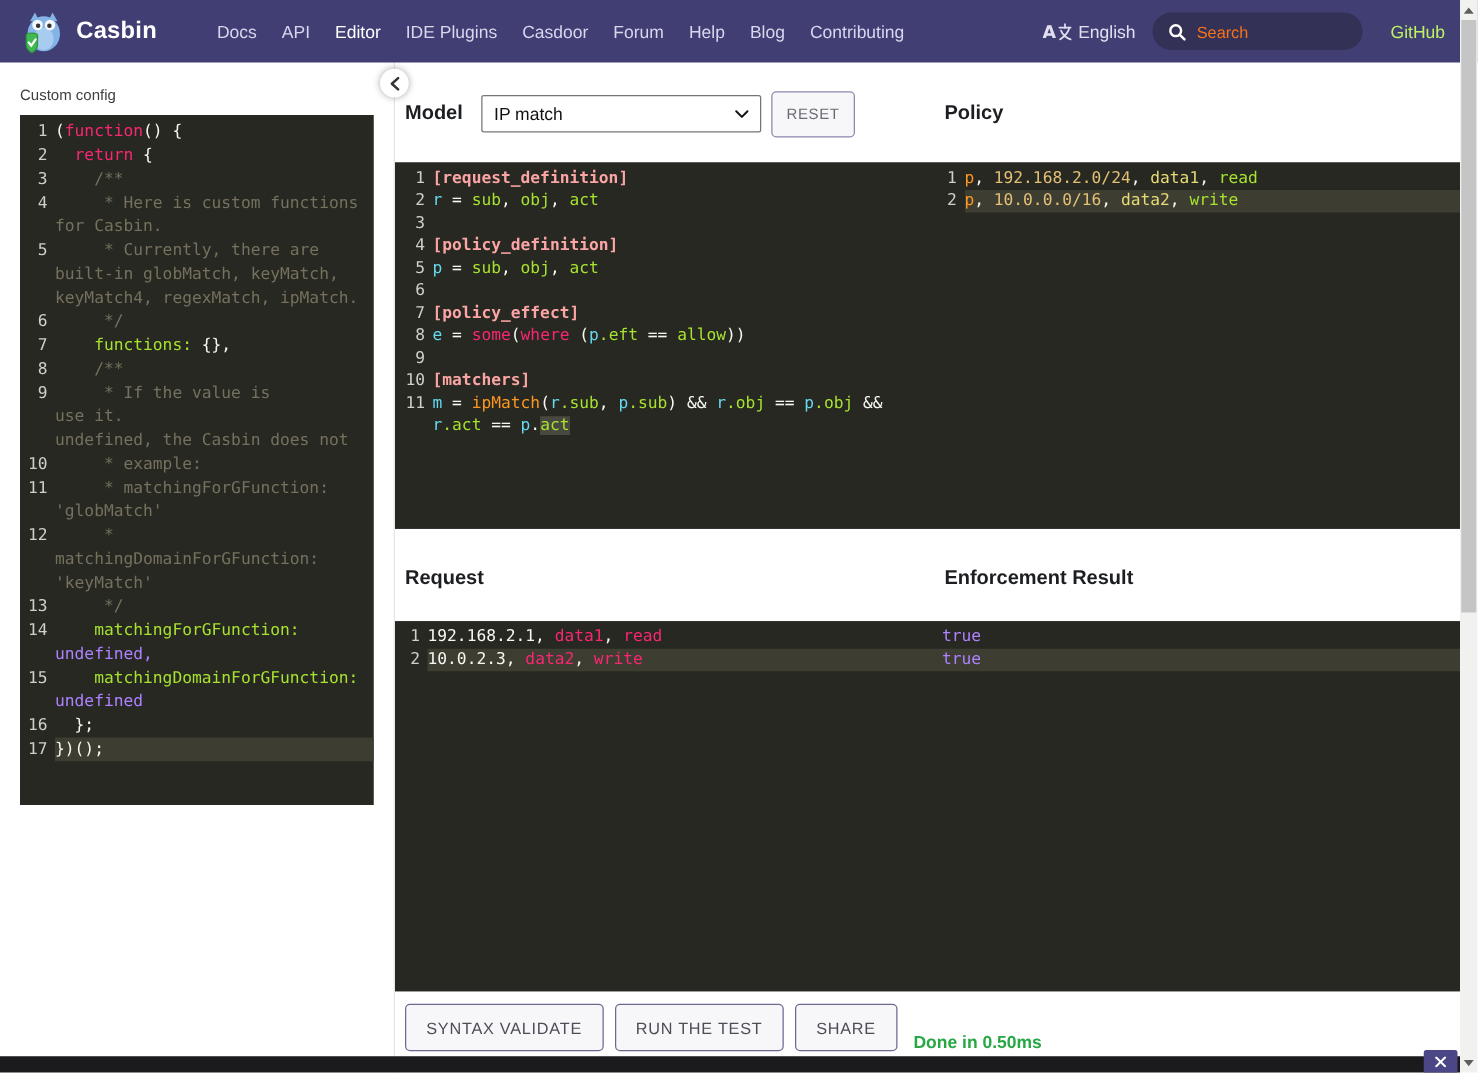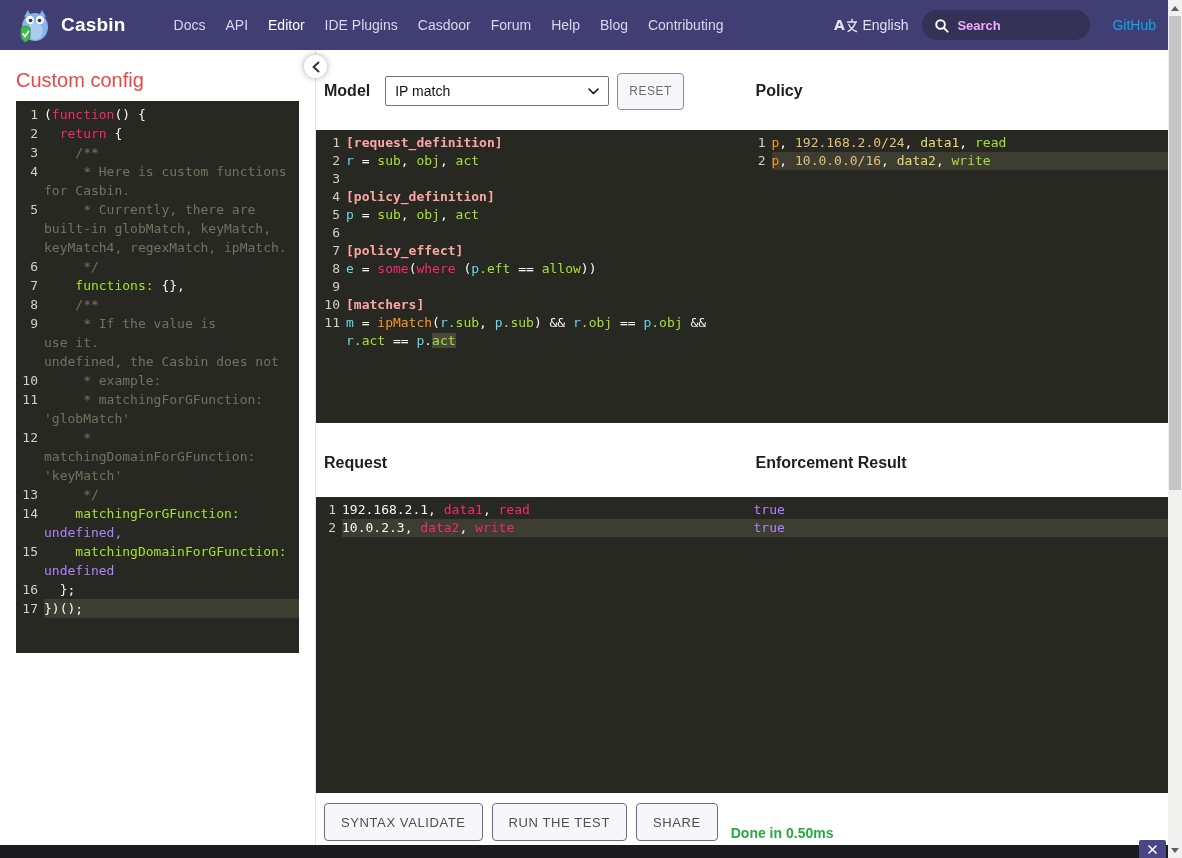--- a/index.html
+++ b/index.html
@@ -11,27 +11,27 @@
   .brand{display:flex;align-items:center;}
   .brand-name{color:#fff;font-size:19px;font-weight:700;margin-left:9px;letter-spacing:.2px;}
   .nav-items{display:flex;align-items:center;margin-left:38px;}
   .nav-item{color:#d9d6ee;font-size:14px;margin:0 10px;cursor:pointer;text-decoration:none;white-space:nowrap;}
   .nav-item.active{color:#fff;}
   .nav-right{display:flex;align-items:center;margin-left:auto;}
   .lang{display:flex;align-items:center;margin-right:14px;cursor:pointer;}
   .lang-label{color:#e2dff2;font-size:14px;margin-left:5px;}
   .search-pill{display:flex;align-items:center;width:168px;height:30px;border-radius:16px;
     background:#343157;padding:0 12px;margin-right:22px;cursor:pointer;}
-  .search-text{color:#f0abfc;font-size:13px;font-weight:700;margin-left:8px;}
-  .github-link{color:#0ea5e9;font-size:14px;cursor:pointer;text-decoration:none;}
+  .search-text{color:#f97316;font-size:13px;font-weight:400;margin-left:8px;}
+  .github-link{color:#bef264;font-size:14px;cursor:pointer;text-decoration:none;}
 
   
   .layout{display:flex;height:808px;position:relative;}
   .sidebar{width:316px;flex:none;border-right:1px solid #e6e6e6;background:#fff;}
-  .sidebar-title{font-size:20px;color:#ef4444;margin:19px 16px 9px 16px;}
+  .sidebar-title{font-size:12px;color:#404040;margin:19px 16px 9px 16px;}
   .main{flex:1;padding:22px 3px 0 0;background:#fff;}
 
   .collapse-btn{position:absolute;left:304px;top:5px;width:23px;height:23px;border-radius:50%;
     background:#fff;box-shadow:0 0 6px rgba(0,0,0,.35);display:flex;align-items:center;justify-content:center;
     cursor:pointer;z-index:6;}
 
   
   .row1{display:flex;height:38px;}
   .half{width:50%;display:flex;align-items:center;padding-left:8px;}
   .section-label{font-size:16px;font-weight:700;color:#1c1e21;}

